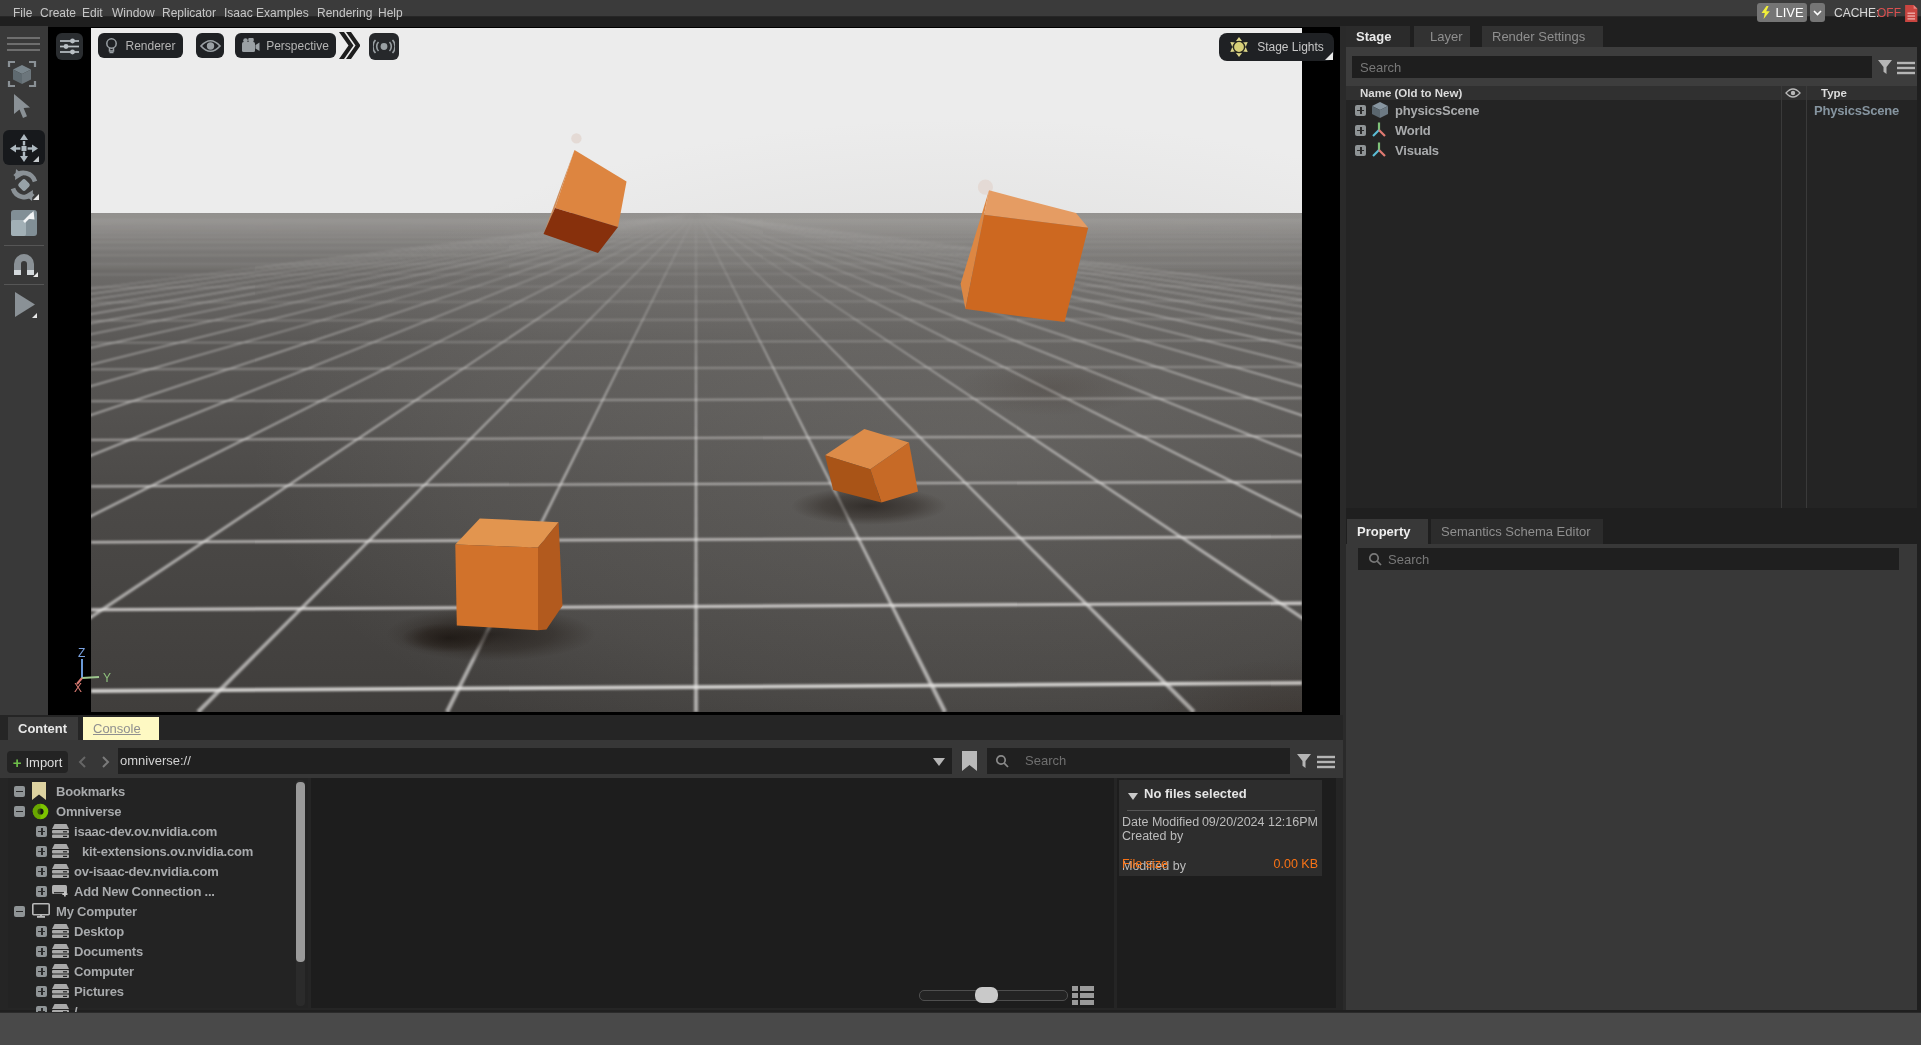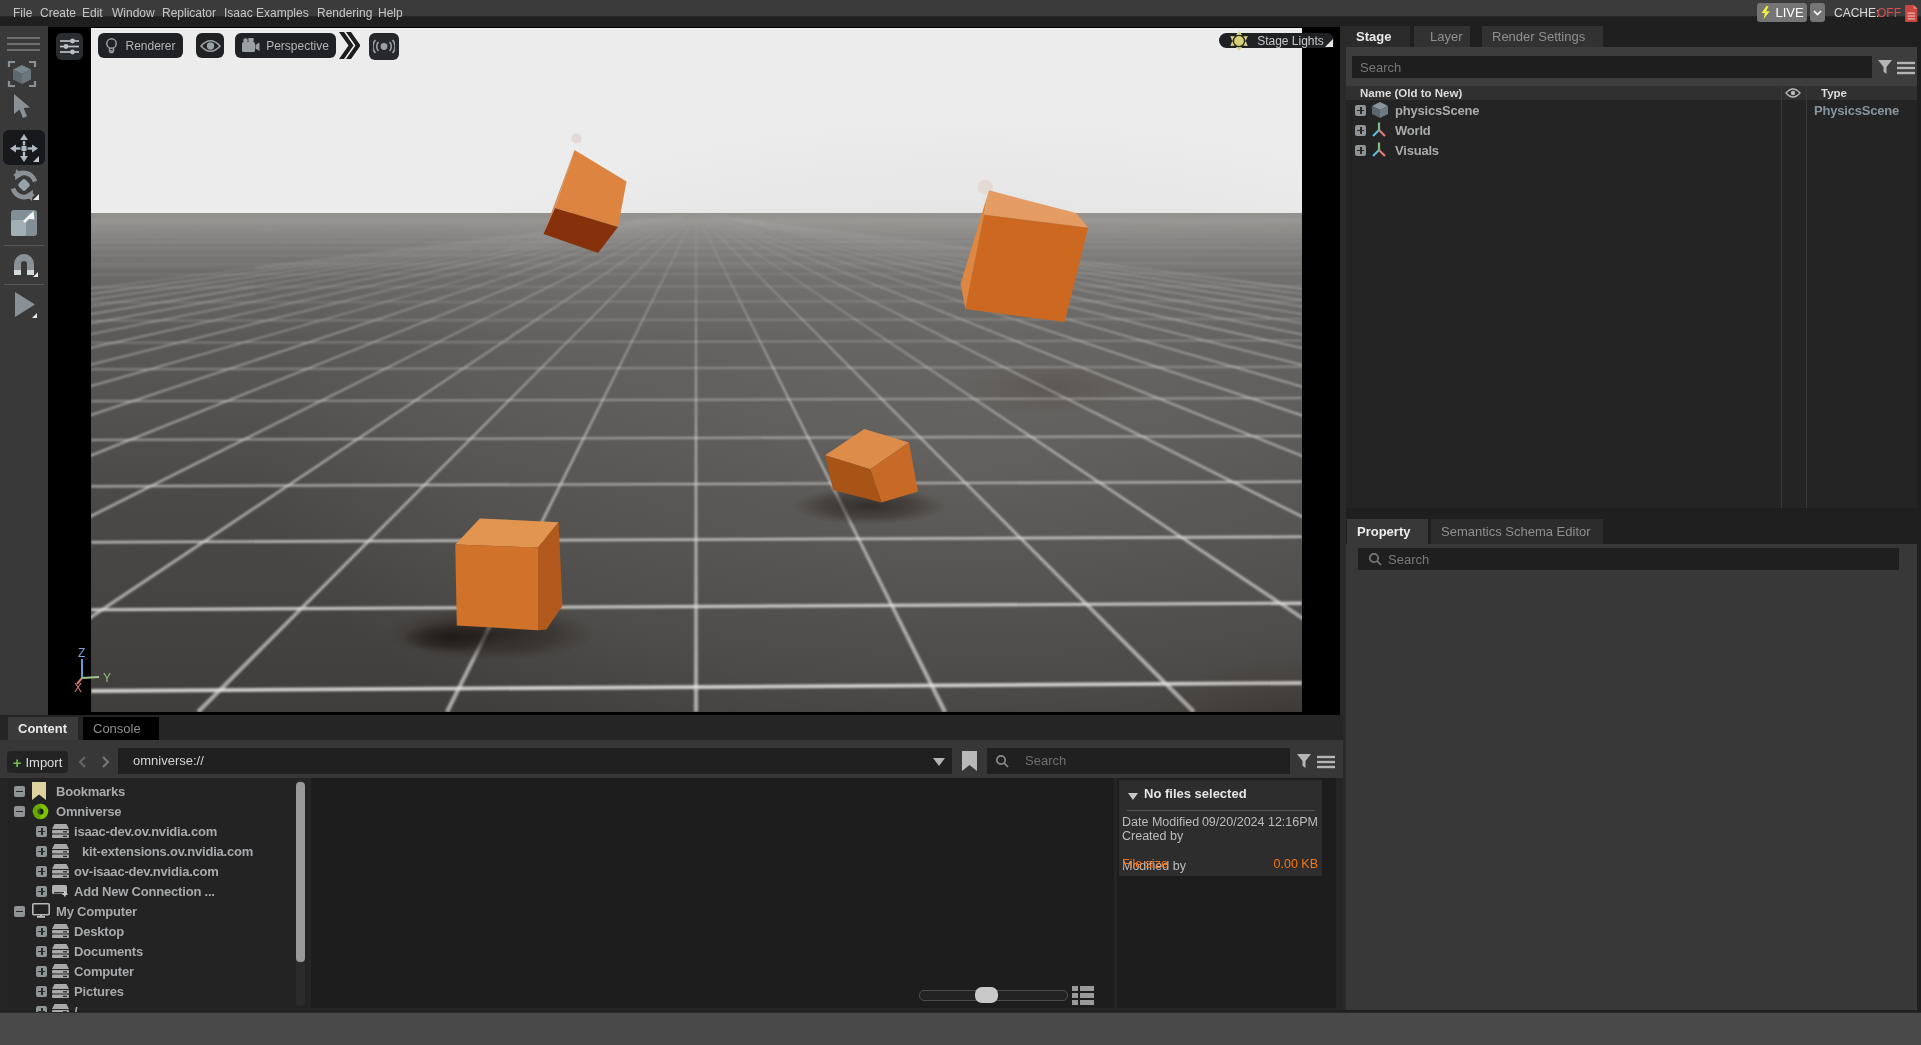--- a/index.html
+++ b/index.html
@@ -318,21 +318,21 @@
 <svg width="22" height="15" viewBox="0 0 22 15">
           <circle cx="11" cy="7.5" r="3.4" fill="#9aa0a4"></circle>
 <g fill="none" stroke="#9aa0a4" stroke-width="1.6">
 <path d="M5.5,3 a6.5,6.5 0 0,0 0,9"></path>
             <path d="M2.5,1 a9.5,9.5 0 0,0 0,13"></path>
 <path d="M16.5,3 a6.5,6.5 0 0,1 0,9"></path>
             <path d="M19.5,1 a9.5,9.5 0 0,1 0,13"></path>
           </g>
         </svg>
       </div>
-      <div class="vbtn" style="left:1171px;top:6px;width:115px;height:15px;gap:8px;border-radius:8px;">
+      <div class="vbtn" style="left:1171px;top:6px;width:115px;height:28px;gap:8px;border-radius:8px;">
 <svg width="20" height="20" viewBox="0 0 20 20">
           <g fill="#ddd68a">
 <polygon points="10,0 13,4 7,4"></polygon>
             <polygon points="10,20 13,16 7,16"></polygon>
             <polygon points="1.3,5 6.3,5.5 3.3,10"></polygon>
 <polygon points="18.7,5 13.7,5.5 16.7,10"></polygon>
             <polygon points="1.3,15 6.3,14.5 3.3,10"></polygon>
             <polygon points="18.7,15 13.7,14.5 16.7,10"></polygon>
           </g>
 <circle cx="10" cy="10" r="5.6" fill="#d8d078" stroke="#2a2a20" stroke-width="1.4"></circle>
@@ -417,30 +417,30 @@
       <div class="tab off" style="left:91px;top:493px;width:172px;height:25px;background:#2c2c2c;">Semantics Schema Editor</div>
       <div class="abs" style="left:6px;top:518px;width:571px;height:466px;background:#383838;"></div>
       <div class="searchbox" style="left:18px;top:522px;width:541px;height:22px;background:#1f1f1f;padding-left:30px;">Search</div>
       <svg style="position:absolute;left:28px;top:526px" width="14" height="14" viewBox="0 0 14 14">
 <circle cx="6" cy="6" r="4.2" fill="none" stroke="#7a7a7a" stroke-width="1.7"></circle>
         <line x1="9.2" y1="9.2" x2="13" y2="13" stroke="#7a7a7a" stroke-width="1.7"></line>
       </svg>
     </div>
     <div id="cb">
       <div class="tab on" style="left:8px;top:2px;width:70px;height:23px;background:#3a3a3a;font-weight:bold;">Content</div>
-      <div class="tab off" style="left:83px;top:2px;width:76px;height:23px;background:#000000;">Console</div>
+      <div class="tab off" style="left:83px;top:2px;width:76px;height:23px;background:#fef9c3;text-decoration:underline;">Console</div>
       <div class="abs" style="left:0;top:25px;width:1343px;height:38px;background:#373737;"></div>
       <div class="abs" style="left:7px;top:36px;width:61px;height:22px;background:#232323;border-radius:4px;color:#dedede;font-size:13px;display:flex;align-items:center;justify-content:center;gap:4px;"><span style="color:#6fbf4a;font-size:15px;font-weight:bold;">+</span>Import</div>
       <svg style="position:absolute;left:76px;top:40px" width="14" height="14" viewBox="0 0 14 14">
         <polyline points="9,2 4,7 9,12" fill="none" stroke="#666" stroke-width="2"></polyline>
       </svg>
       <svg style="position:absolute;left:98px;top:40px" width="14" height="14" viewBox="0 0 14 14">
         <polyline points="5,2 10,7 5,12" fill="none" stroke="#7a7a7a" stroke-width="2"></polyline>
       </svg>
-      <div class="abs" style="left:118px;top:33px;width:834px;height:26px;background:#202020;color:#d2d2d2;font-size:13px;line-height:26px;padding-left:15px;">omniverse://</div>
+      <div class="abs" style="left:118px;top:33px;width:834px;height:26px;background:#202020;color:#d2d2d2;font-size:13px;line-height:26px;padding-left:2px;">omniverse://</div>
       <svg style="position:absolute;left:933px;top:43px" width="12" height="8" viewBox="0 0 12 8">
         <polygon points="0,0 12,0 6,8" fill="#b5b5b5"></polygon>
       </svg>
       <svg style="position:absolute;left:962px;top:36px" width="15" height="20" viewBox="0 0 15 20">
         <path d="M0,0 h15 v20 l-7.5,-6 l-7.5,6 z" fill="#b9b9b9"></path>
       </svg>
       <div class="abs" style="left:987px;top:33px;width:303px;height:26px;background:#202020;color:#6f6f6f;font-size:13px;line-height:26px;padding-left:38px;">Search</div>
       <svg style="position:absolute;left:995px;top:39px" width="14" height="14" viewBox="0 0 14 14">
 <circle cx="6" cy="6" r="4.2" fill="none" stroke="#8a8a8a" stroke-width="1.7"></circle>
         <line x1="9.2" y1="9.2" x2="13" y2="13" stroke="#8a8a8a" stroke-width="1.7"></line>

